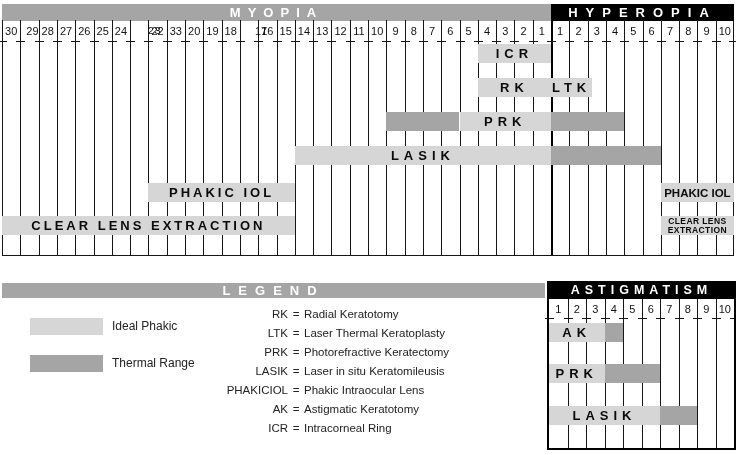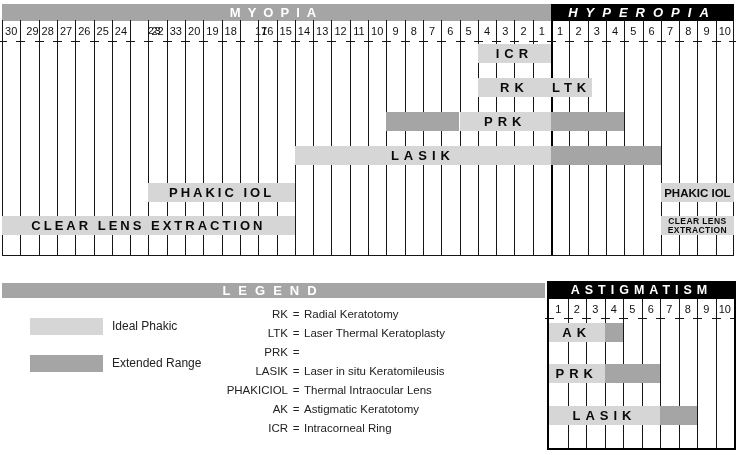--- a/index.html
+++ b/index.html
@@ -3,21 +3,21 @@
 <meta charset="utf-8">
 <style>
   html,body{margin:0;padding:0;background:#fff;}
   #stage{position:relative;width:736px;height:455px;background:#fff;
          font-family:"Liberation Sans",sans-serif;overflow:hidden;}
   .abs{position:absolute;}
   
   .hdr{position:absolute;top:0;height:17px;color:#fff;font-weight:bold;
        display:flex;align-items:center;justify-content:center;white-space:nowrap;}
   .hdr.gray{background:#a5a5a5;}
-  .hdr.black{background:#000;font-style:italic;}
+  .hdr.black{background:#000;}
   
   .vline{position:absolute;width:1px;background:#161616;z-index:1;}
   .vline.bold{width:2px;background:#000;}
   .hline{position:absolute;height:1px;background:#161616;z-index:1;}
   .tick{position:absolute;height:1px;width:9px;background:#161616;z-index:1;}
   .colnum{position:absolute;text-align:center;font-size:11px;color:#111;z-index:2;}
   .brect{position:absolute;background:#000;z-index:3;}
   
   .bar{position:absolute;display:flex;align-items:center;justify-content:center;z-index:2;}
   .bar.ideal{background:#d6d6d6;}
@@ -208,46 +208,47 @@
       <div class="bar ideal" style="left: 658.8px; top: 212px; width: 73.2px; height: 19px;">
         <span class="bar-label tiny">CLEAR LENS EXTRACTION</span>
       </div>
     </div>
 
   <div id="legend-bar">LEGEND</div>
 
   <div class="swatch ideal" style="top:318px;"></div>
   <div class="sw-label" style="top:318px;">Ideal Phakic</div>
   <div class="swatch extended" style="top:355px;"></div>
-  <div class="sw-label" style="top:355px;">Extended Range</div>
+  <div class="sw-label" style="top:355px;">Thermal Range</div>
 
   <div id="abbr-list">
       <div class="abbr-row">
         <span class="abbr-key">RK</span>
         <span class="abbr-eq">=</span>
         <span class="abbr-def">Radial Keratotomy</span>
       </div>
       <div class="abbr-row">
         <span class="abbr-key">LTK</span>
         <span class="abbr-eq">=</span>
         <span class="abbr-def">Laser Thermal Keratoplasty</span>
       </div>
       <div class="abbr-row">
         <span class="abbr-key">PRK</span>
         <span class="abbr-eq">=</span>
+        <span class="abbr-def">Photorefractive Keratectomy</span>
       </div>
       <div class="abbr-row">
         <span class="abbr-key">LASIK</span>
         <span class="abbr-eq">=</span>
         <span class="abbr-def">Laser in situ Keratomileusis</span>
       </div>
       <div class="abbr-row">
         <span class="abbr-key">PHAKICIOL</span>
         <span class="abbr-eq">=</span>
-        <span class="abbr-def">Thermal Intraocular Lens</span>
+        <span class="abbr-def">Phakic Intraocular Lens</span>
       </div>
       <div class="abbr-row">
         <span class="abbr-key">AK</span>
         <span class="abbr-eq">=</span>
         <span class="abbr-def">Astigmatic Keratotomy</span>
       </div>
       <div class="abbr-row">
         <span class="abbr-key">ICR</span>
         <span class="abbr-eq">=</span>
         <span class="abbr-def">Intracorneal Ring</span>

